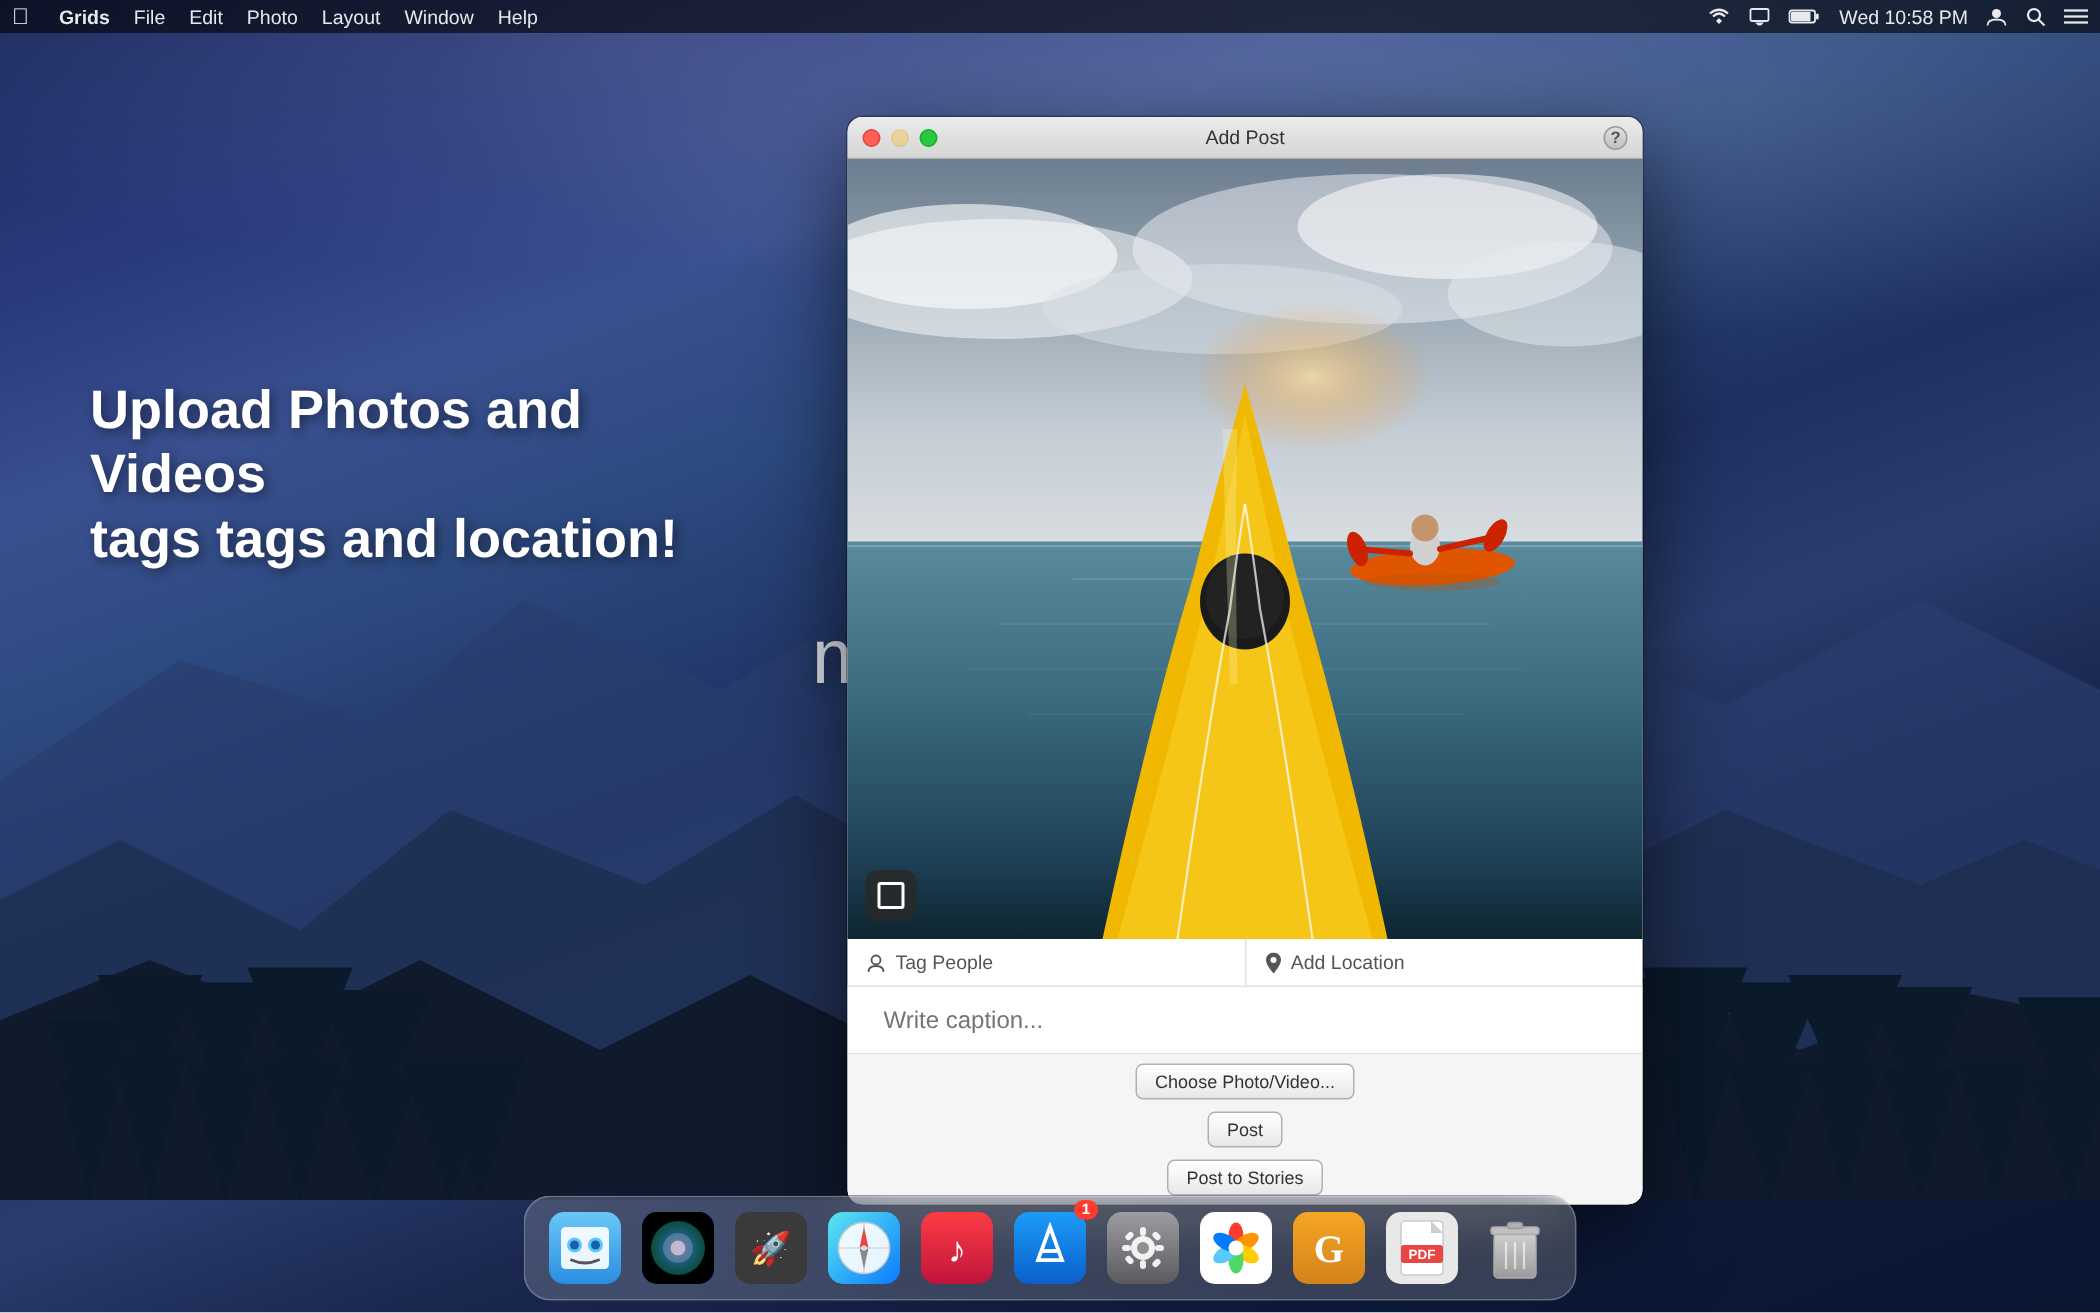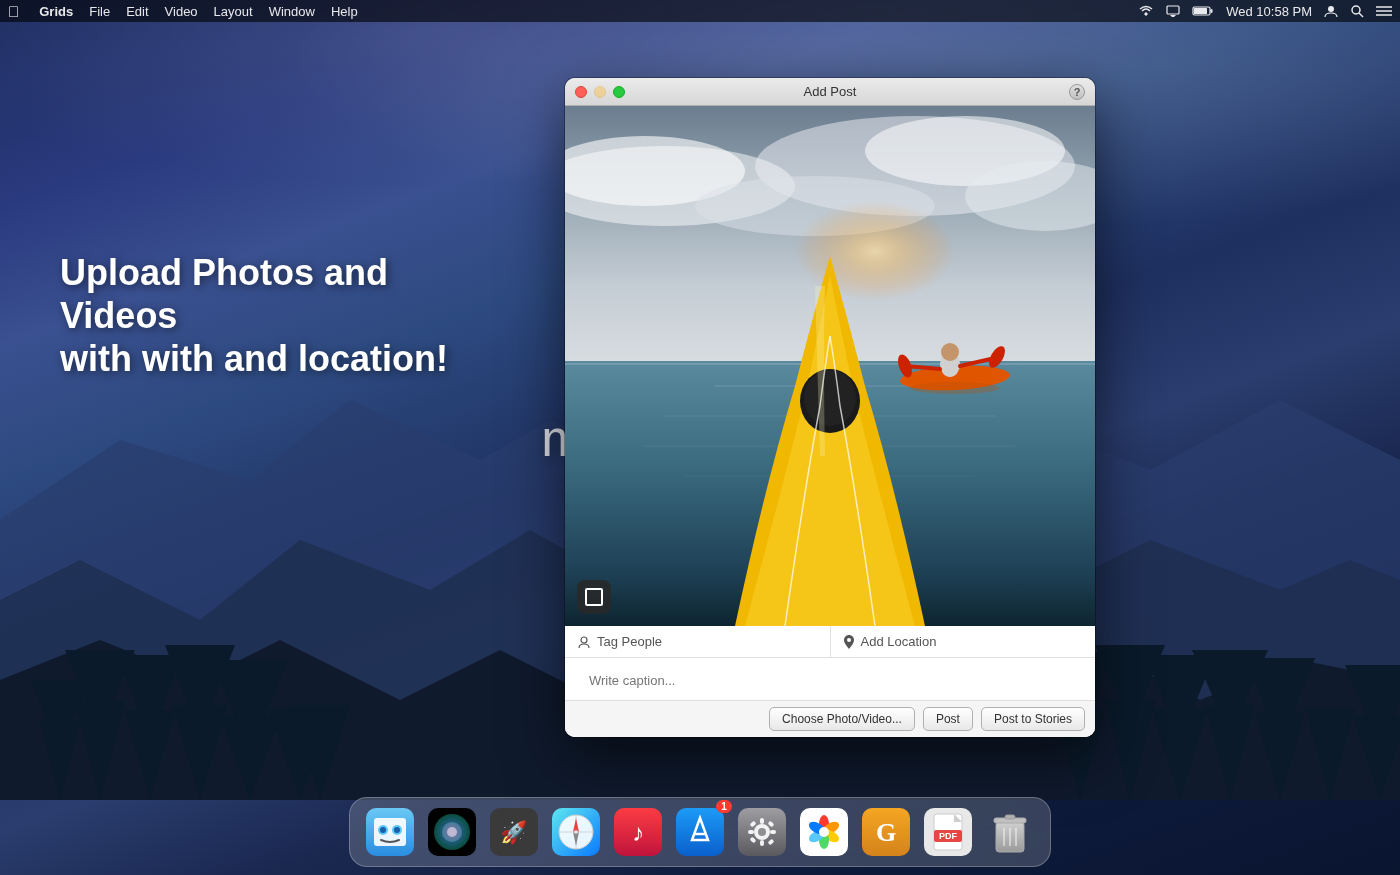--- a/index.html
+++ b/index.html
@@ -358,20 +358,21 @@
       font-family: -apple-system, sans-serif;
     }
 
     .action-bar {
       display: flex;
       align-items: center;
       justify-content: flex-end;
       padding: 6px 10px;
       gap: 8px;
       background: #f5f5f5;
+      flex-direction: column;
     }
 
     .btn-secondary {
       background: linear-gradient(to bottom, #ffffff 0%, #e8e8e8 100%);
       border: 1px solid #b0b0b0;
       border-radius: 5px;
       padding: 4px 12px;
       font-size: 12px;
       color: #333;
       cursor: pointer;
@@ -445,21 +446,21 @@
     <polygon points="1380,148 1345,65 1415,65"></polygon>
   </g>
 </svg>
 
 <div id="menubar">
   <div class="menubar-left">
     <span class="menubar-apple"></span>
     <span class="menubar-item bold">Grids</span>
     <span class="menubar-item">File</span>
     <span class="menubar-item">Edit</span>
-    <span class="menubar-item">Video</span>
+    <span class="menubar-item">Photo</span>
     <span class="menubar-item">Layout</span>
     <span class="menubar-item">Window</span>
     <span class="menubar-item">Help</span>
   </div>
   <div class="menubar-right">
 
     <svg width="16" height="12" viewBox="0 0 16 12" fill="white" opacity="0.9">
       <path d="M8,9 L10,11 L8,13 L6,11 Z" transform="translate(0,-2)"></path>
       <path d="M4,6 Q8,2 12,6" stroke="white" stroke-width="1.5" fill="none"></path>
       <path d="M2,4 Q8,-1 14,4" stroke="white" stroke-width="1.5" fill="none"></path>
@@ -491,21 +492,21 @@
       <line x1="0" y1="2" x2="16" y2="2"></line>
       <line x1="0" y1="6" x2="16" y2="6"></line>
       <line x1="0" y1="10" x2="16" y2="10"></line>
     </svg>
   </div>
 </div>
 
 <div id="promo-text">
   <h1>
     <span>Upload Photos and Videos</span><br>
-    <span>with with and location!</span>
+    <span>tags tags and location!</span>
   </h1>
 </div>
 
 <div id="watermark">mac668.com</div>
 
 <div id="app-window">
 
   <div id="title-bar">
     <div class="traffic-lights">
       <div class="traffic-light tl-close"></div>
@@ -619,21 +620,21 @@
       <div class="add-location-btn">
         <svg width="12" height="14" viewBox="0 0 12 14" fill="#555">
           <path d="M6,0 C3.2,0 1,2.2 1,5 C1,8.5 6,14 6,14 C6,14 11,8.5 11,5 C11,2.2 8.8,0 6,0 Z"></path>
           <circle cx="6" cy="5" r="2" fill="white"></circle>
         </svg>
         <span>Add Location</span>
       </div>
     </div>
 
     <div style="padding: 6px 12px 4px; border-bottom: 1px solid #e0e0e0; background:white; min-height:36px;">
-      <input type="text" class="caption-field" style="width: 100%; border: none; outline: none; font-size: 13px; color: #c2410c;" placeholder="Write caption...">
+      <input type="text" class="caption-field" style="width: 100%; border: none; outline: none; font-size: 16px; color: #c2410c;" placeholder="Write caption...">
     </div>
 
     <div class="action-bar">
       <button class="btn-secondary">Choose Photo/Video...</button>
       <button class="btn-secondary">Post</button>
       <button class="btn-secondary">Post to Stories</button>
     </div>
   </div>
 </div>
 

